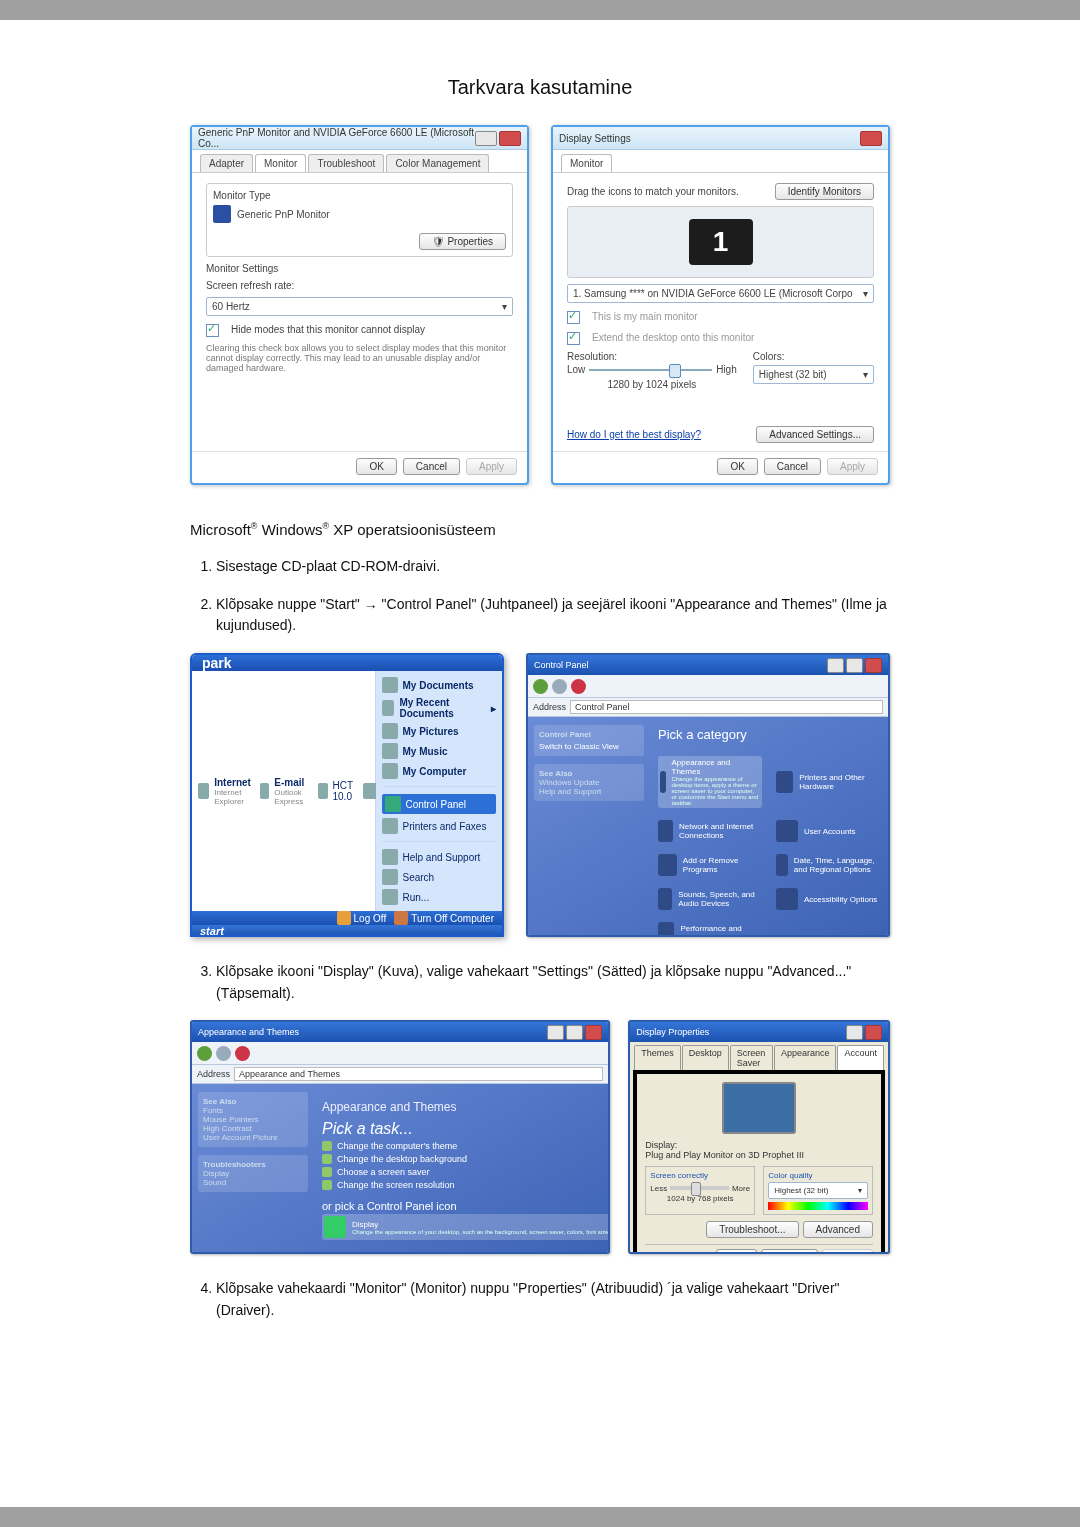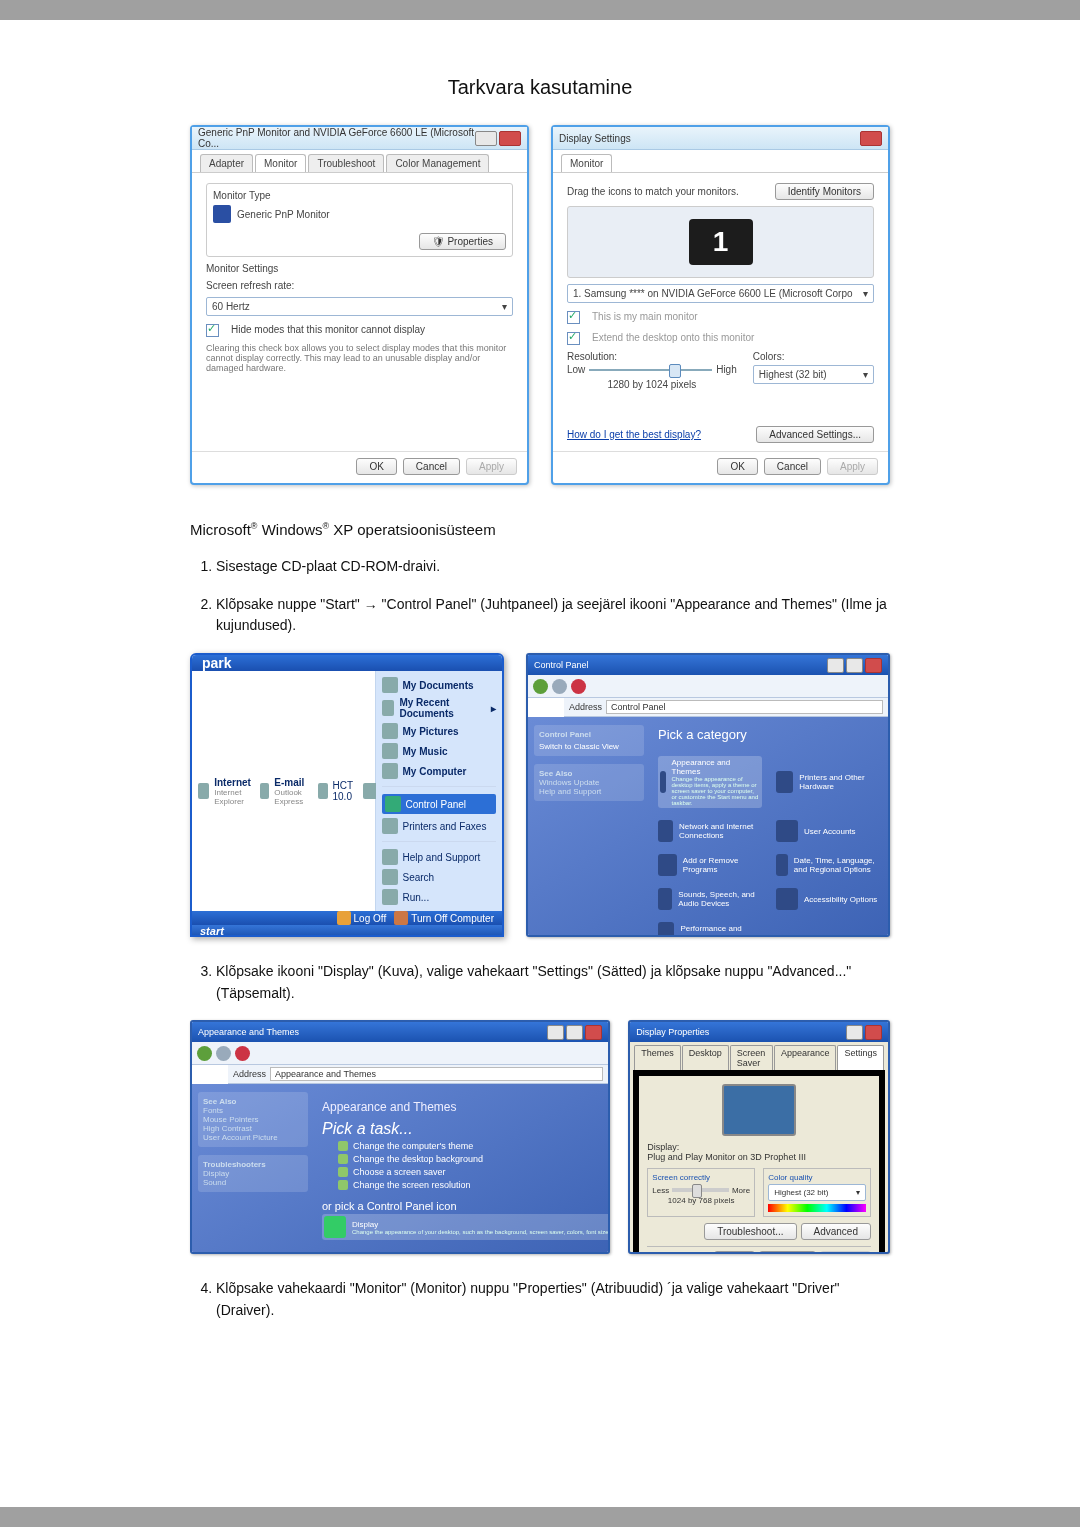--- a/index.html
+++ b/index.html
@@ -186,21 +186,21 @@
     width: 360px;
     height: 280px;
     font-size:9px;
     color:#fff;
   }
   .xp-win-title { height:20px; background:linear-gradient(#3575d8,#1b52b0); display:flex; align-items:center; padding:0 6px; color:#fff; }
   .xp-win-title .winctrl .winbtn{ width:15px; height:13px; }
   .xp-toolbar { height:22px; background:#eef3fa; border-bottom:1px solid #b8c8e0; display:flex; align-items:center; gap:4px; padding:0 5px; color:#333; }
   .xp-toolbar .tbtn { width:15px;height:15px;background:#5d9f3b;border-radius:50%; }
   .xp-toolbar .tbtn.red { background:#c34; }
-  .xp-address { height:18px; background:#eef3fa; border-bottom:1px solid #b8c8e0; display:flex; align-items:center; padding:0 5px; color:#333; gap:4px;margin-left:36px; }
+  .xp-address { height:18px; background:#eef3fa; border-bottom:1px solid #b8c8e0; display:flex; align-items:center; padding:0 5px; color:#333; gap:4px; }
   .xp-body {
     height: calc(100% - 60px);
     background: linear-gradient(150deg,#6a8bd6,#3d63b5);
     display:flex;
   }
   .xp-side {
     width:110px;
     padding:8px 6px;
     font-size:8px;
     color:#cde;
@@ -218,36 +218,36 @@
 
   
   .xp-tasks {
     width: 420px;
     height: 230px;
     font-size:9px;
   }
   .xp-tasks .xp-body { height: calc(100% - 60px); }
   .xp-tasks .xp-main { color:#fff; }
   .xp-tasks .taskhdr { font-size:12px; margin:6px 0 6px 0; color:#eef; }
-  .xp-tasks .tasklist .t { display:flex; gap:5px; align-items:center; font-size:9px; margin:3px 16px; }
+  .xp-tasks .tasklist .t { display:flex; gap:5px; align-items:center; font-size:9px; margin:3px 0; }
   .xp-tasks .tasklist .bullet { width:10px;height:10px;background:#8fc76a;border-radius:2px; }
 
   
   .xp-dispprop {
     width: 260px;
     height: 230px;
     font-size:9px;
     color:#333;
     background:#ece9d8;
   }
   .xp-dispprop .xp-win-title { background:linear-gradient(#3575d8,#1b52b0); }
   .dp-tabs { display:flex; gap:1px; padding:3px 4px 0 4px; font-size:9px; }
   .dp-tab { background:#ece9d8; border:1px solid #999; border-bottom:none; padding:2px 6px; border-radius:2px 2px 0 0; }
   .dp-tab.active { background:#fff; }
-  .dp-body { background:#ece9d8; border:6px solid #000000; margin:0 3px 3px 3px; padding:8px; height:170px; display:flex; flex-direction:column; gap:6px; }
+  .dp-body { background:#ece9d8; border:4px solid #000000; margin:0 3px 3px 3px; padding:8px; height:170px; display:flex; flex-direction:column; gap:6px; }
   .dp-preview { height:56px; display:flex; justify-content:center; }
   .dp-mon { width:70px; height:48px; background:#3b6ea5; border:2px solid #888; border-radius:3px; }
   .dp-row { display:flex; gap:8px; }
   .dp-field { flex:1; border:1px solid #bbb; padding:4px; font-size:8px; }
   .dp-field .lbl { color:#1b52b0; margin-bottom:2px; }
   .dp-slider { height:4px; background:#ccc; position:relative; margin:4px 0; }
   .dp-slider .thumb { position:absolute; top:-4px; left:35%; width:8px; height:12px; background:#ddd; border:1px solid #888; border-radius:2px; }
   .dp-btns { display:flex; justify-content:flex-end; gap:4px; margin-top:auto; }
 
   .pick-task { font-size:16px; color:#fff; margin:6px 0 2px 0;font-style:italic; }
@@ -642,21 +642,21 @@
         <span class="winctrl">
             <span class="winbtn"></span>
             <span class="winbtn close"></span>
           </span>
       </div>
       <div class="dp-tabs">
         <div class="dp-tab">Themes</div>
         <div class="dp-tab">Desktop</div>
         <div class="dp-tab">Screen Saver</div>
         <div class="dp-tab">Appearance</div>
-        <div class="dp-tab active">Settings</div>
+        <div class="dp-tab active">Account</div>
       </div>
       <div class="dp-body">
         <div class="dp-preview">
             <div class="dp-mon"></div>
           </div>
         <div>
           <span>Display:</span><br>
           <span>Plug and Play Monitor on 3D Prophet III</span>
         </div>
         <div class="dp-row">

